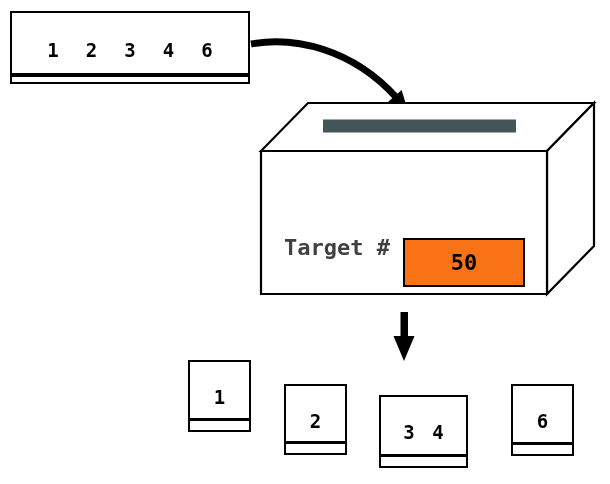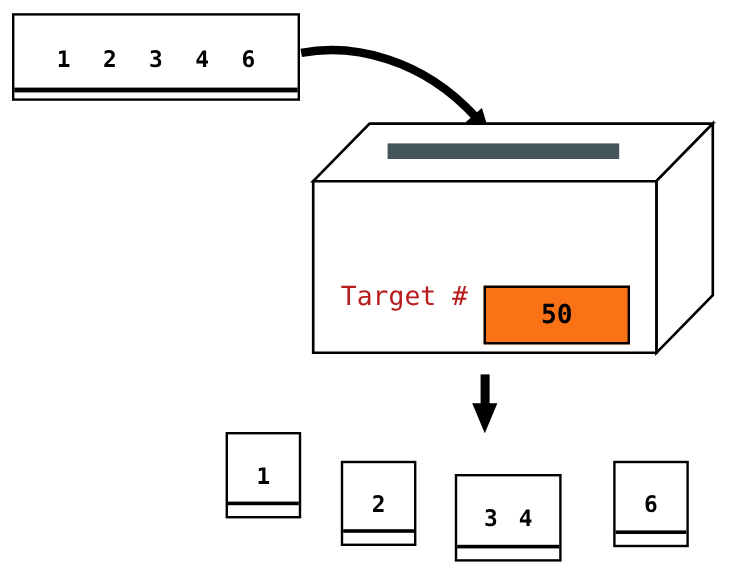--- a/index.html
+++ b/index.html
@@ -48,23 +48,23 @@
   #shapes {
     position: absolute;
     left: 0; top: 0;
     width: 610px; height: 484px;
   }
   
   #target-label {
     position: absolute;
     left: 284px; top: 235px;
     font-size: 22px;
-    font-weight: normal;
+    font-weight: bold;
     line-height: 26px;
-    color: #b91c1c;
+    color: #404040;
     white-space: pre;
   }
   #target-value-box {
     position: absolute;
     left: 403px; top: 238px;
     width: 122px; height: 49px;
     border: 2px solid #000;
     background: #f97316;
     box-sizing: border-box;
     display: flex;

